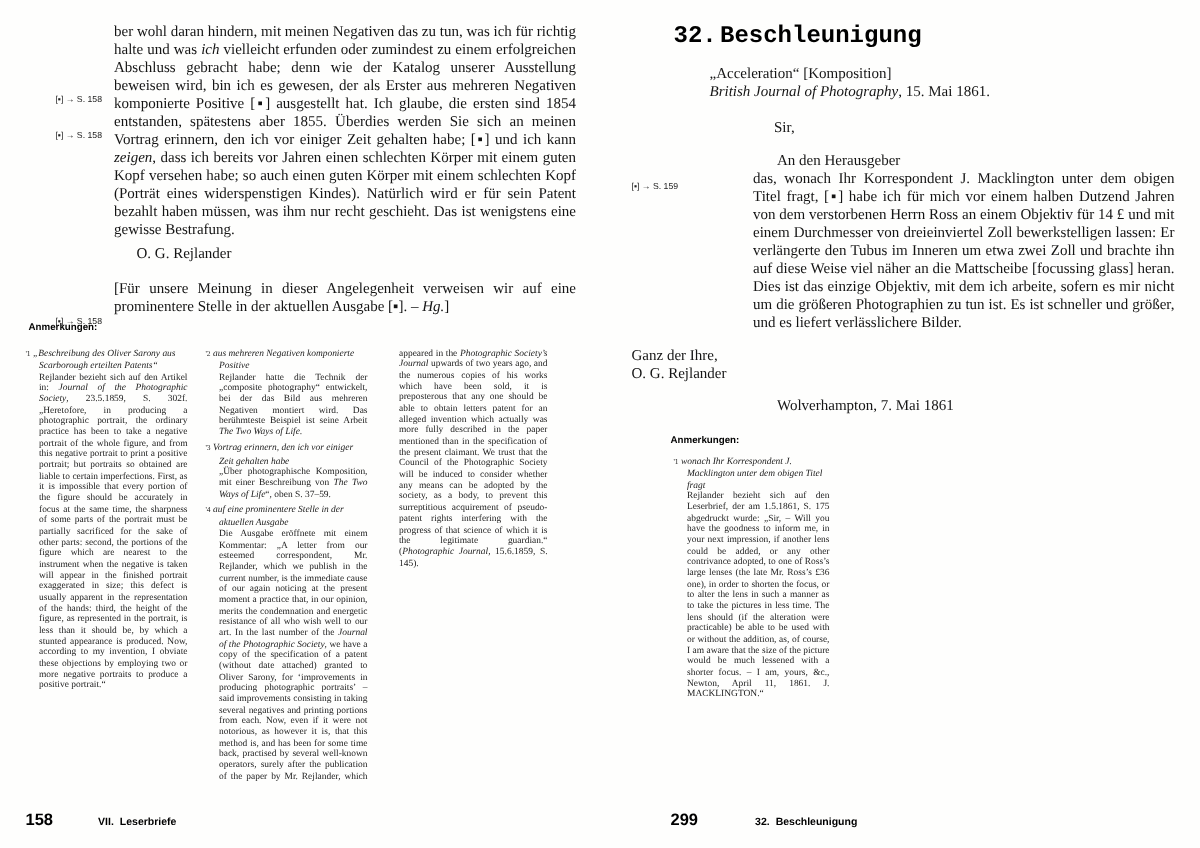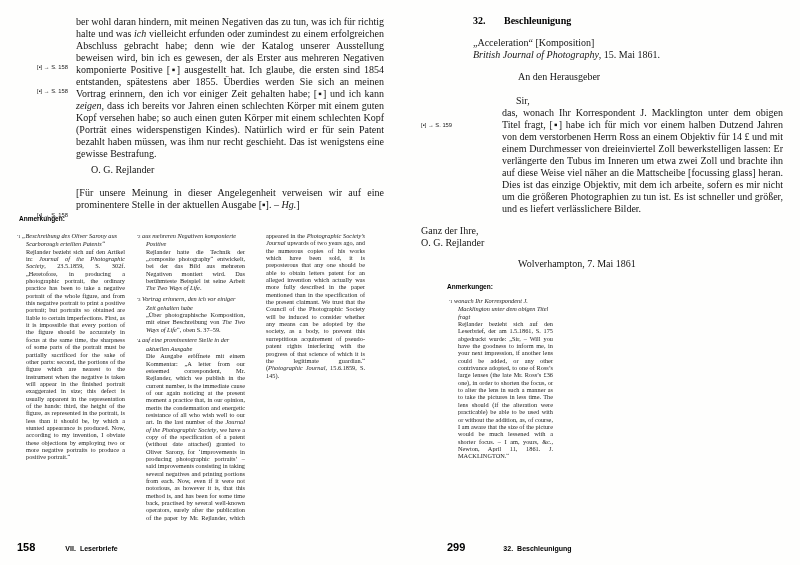--- a/index.html
+++ b/index.html
@@ -26,22 +26,22 @@
   .fn{padding-left:9px;margin-bottom:3.5px;break-inside:auto;}
   .fn-head{text-indent:-9px;text-align:left;}
   .fn-lemma{font-style:italic;}
   .fn-marker{font-size:5px;font-style:normal;}
   .col-break{break-before:column;}
 
   .margin-note{position:absolute;font-family:"Liberation Sans",sans-serif;font-size:5.8px;
                line-height:7px;color:#232323;white-space:nowrap;}
   .mn-left{left:18px;width:50px;text-align:right;}
 
-  #r-heading{margin-left:52px;font-family:Liberation Serif, serif;font-weight:bold;
-             font-size:10px;color:#000;}
+  #r-heading{margin-left:28px;font-family:Liberation Mono, monospace;font-weight:bold;
+             font-size:16px;color:#000;}
   #r-heading .sec-num{display:inline-block;width:31px;}
   #r-source{margin-left:52px;margin-top:11px;font-size:10px;line-height:12px;}
   #r-salutation{margin-left:97px;margin-top:10px;font-size:10px;line-height:12px;}
   #r-sir{margin-left:95px;margin-top:12px;font-size:10px;line-height:12px;}
   #r-body{margin-left:81px;width:281px;}
   #r-sig{margin-top:10px;font-size:10px;line-height:12px;}
   #r-dateline{margin-left:97px;margin-top:9px;font-size:10px;line-height:12px;}
   #r-ann-label{margin-left:26px;margin-top:13px;}
   #r-fn{margin-left:28px;margin-top:7px;width:104px;}
 
@@ -103,22 +103,22 @@
   <div class="page-content" id="right-content">
     <div id="r-heading">
       <span class="sec-num">32.</span><span>Beschleunigung</span>
     </div>
 
     <div class="serif" id="r-source">
       <div>„Acceleration“ [Komposition]</div>
       <div><span class="it">British Journal of Photography</span><span>, 15. Mai 1861.</span></div>
     </div>
 
+    <div class="serif" id="r-sir">Sir,</div>
     <div class="serif" id="r-salutation">An den Herausgeber</div>
-    <div class="serif" id="r-sir">Sir,</div>
 
     <div class="bodytext" id="r-body"><span>das, wonach Ihr Korrespondent J. Macklington unter dem obigen Titel fragt, [▪] habe ich für mich vor einem halben Dutzend Jahren von dem verstorbenen Herrn Ross an einem Objektiv für 14 £ und mit einem Durchmesser von dreieinviertel Zoll bewerkstelligen lassen: Er verlängerte den Tubus im Inneren um etwa zwei Zoll und brachte ihn auf diese Weise viel näher an die Mattscheibe [focussing glass] heran. Dies ist das einzige Objektiv, mit dem ich arbeite, sofern es mir nicht um die größeren Photographien zu tun ist. Es ist schneller und größer, und es liefert verlässlichere Bilder.</span></div>
 
     <div class="serif" id="r-sig">
       <div>Ganz der Ihre,</div>
       <div>O. G. Rejlander</div>
     </div>
 
     <div class="serif" id="r-dateline">Wolverhampton, 7. Mai 1861</div>
 

